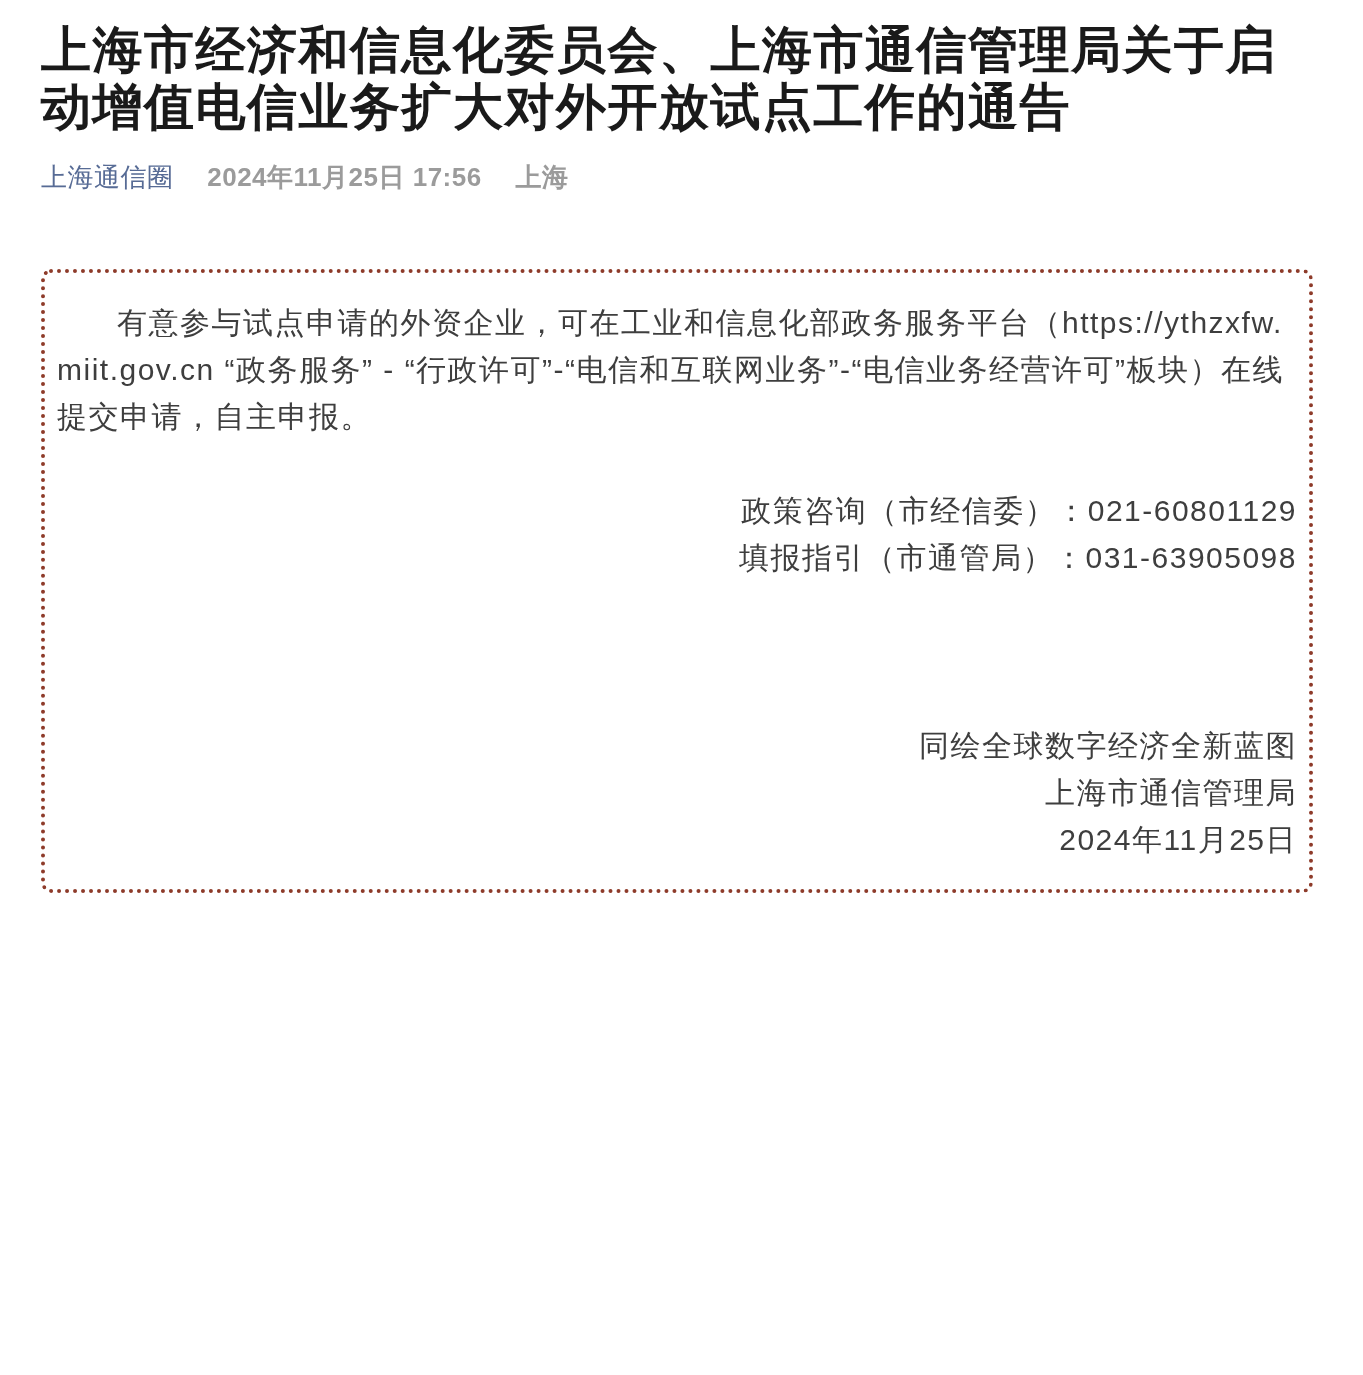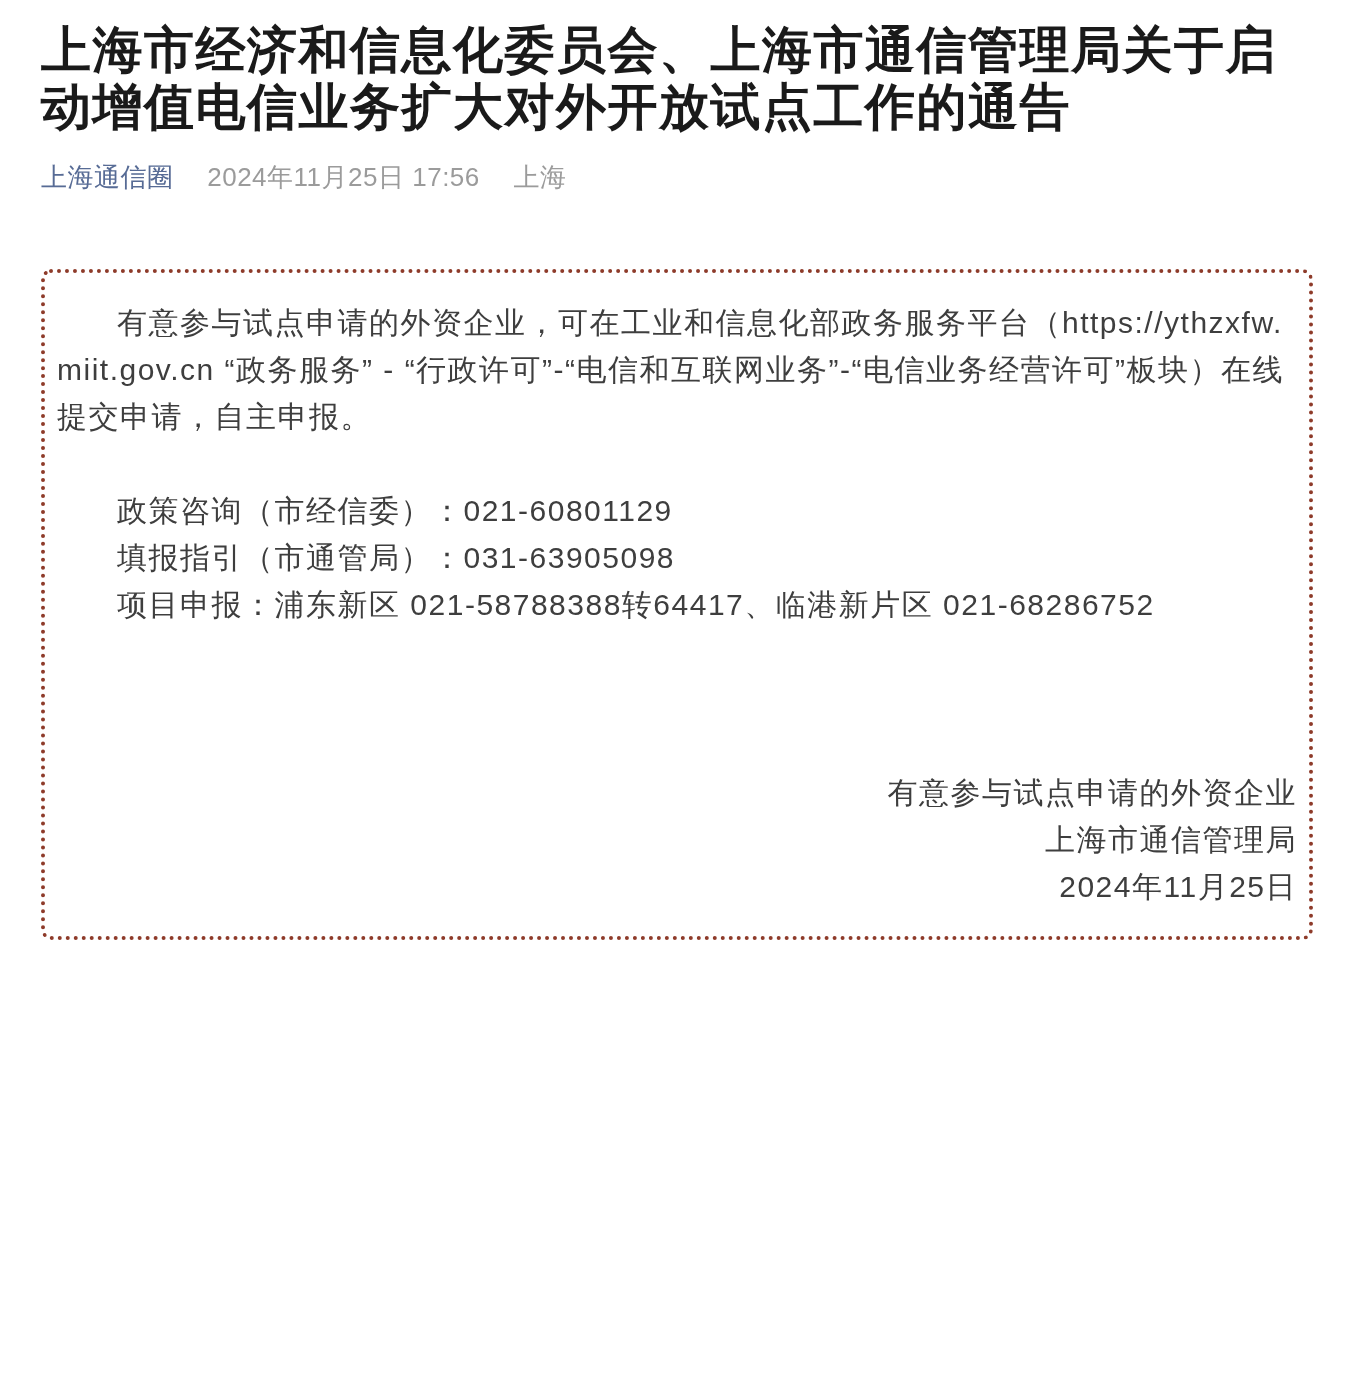--- a/index.html
+++ b/index.html
@@ -38,20 +38,21 @@
     letter-spacing:0.5px;
   }
   .meta-row .account{
     color:var(--c-link);
     cursor:pointer;
     margin-right:26px;
   }
   .meta-row .meta-gray{
     color:var(--c-meta);
     margin-right:26px;
+    font-weight:bold;
   }
   .notice-box{
     margin-top:76px;
     width:1272px;
     border:4px dotted var(--c-border);
     border-radius:10px;
     padding:26px 12px 26px 12px;
     color:var(--c-body);
   }
   .notice-box p{
@@ -60,20 +61,21 @@
     line-height:47px;
     letter-spacing:1.5px;
     word-break:break-all;
   }
   .para{
     text-indent:2em;
     margin-bottom:47px !important;
   }
   .contacts{
     margin-top:0;
+    text-align:right;
   }
   .contact-line{
     text-indent:2em;
   }
   .signature{
     margin-top:141px;
     text-align:right;
   }
   .signature p{
     text-align:right;
@@ -94,23 +96,22 @@
 
   <div class="notice-box">
 
 
 
     <p class="para">有意参与试点申请的外资企业，可在工业和信息化部政务服务平台（https://ythzxfw.miit.gov.cn “政务服务” - “行政许可”-“电信和互联网业务”-“电信业务经营许可”板块）在线提交申请，自主申报。</p>
 
     <div class="contacts">
       <p class="contact-line">政策咨询（市经信委）：021-60801129</p>
       <p class="contact-line">填报指引（市通管局）：031-63905098</p>
-      <p class="contact-line">项目申报：浦东新区 021-58788388转64417、临港新片区 021-68286752</p>
     </div>
 
     <div class="signature">
-      <p>有意参与试点申请的外资企业</p>
+      <p>同绘全球数字经济全新蓝图</p>
       <p>上海市通信管理局</p>
       <p>2024年11月25日</p>
     </div>
 
   </div>
 </div>
 
 </body></html>

